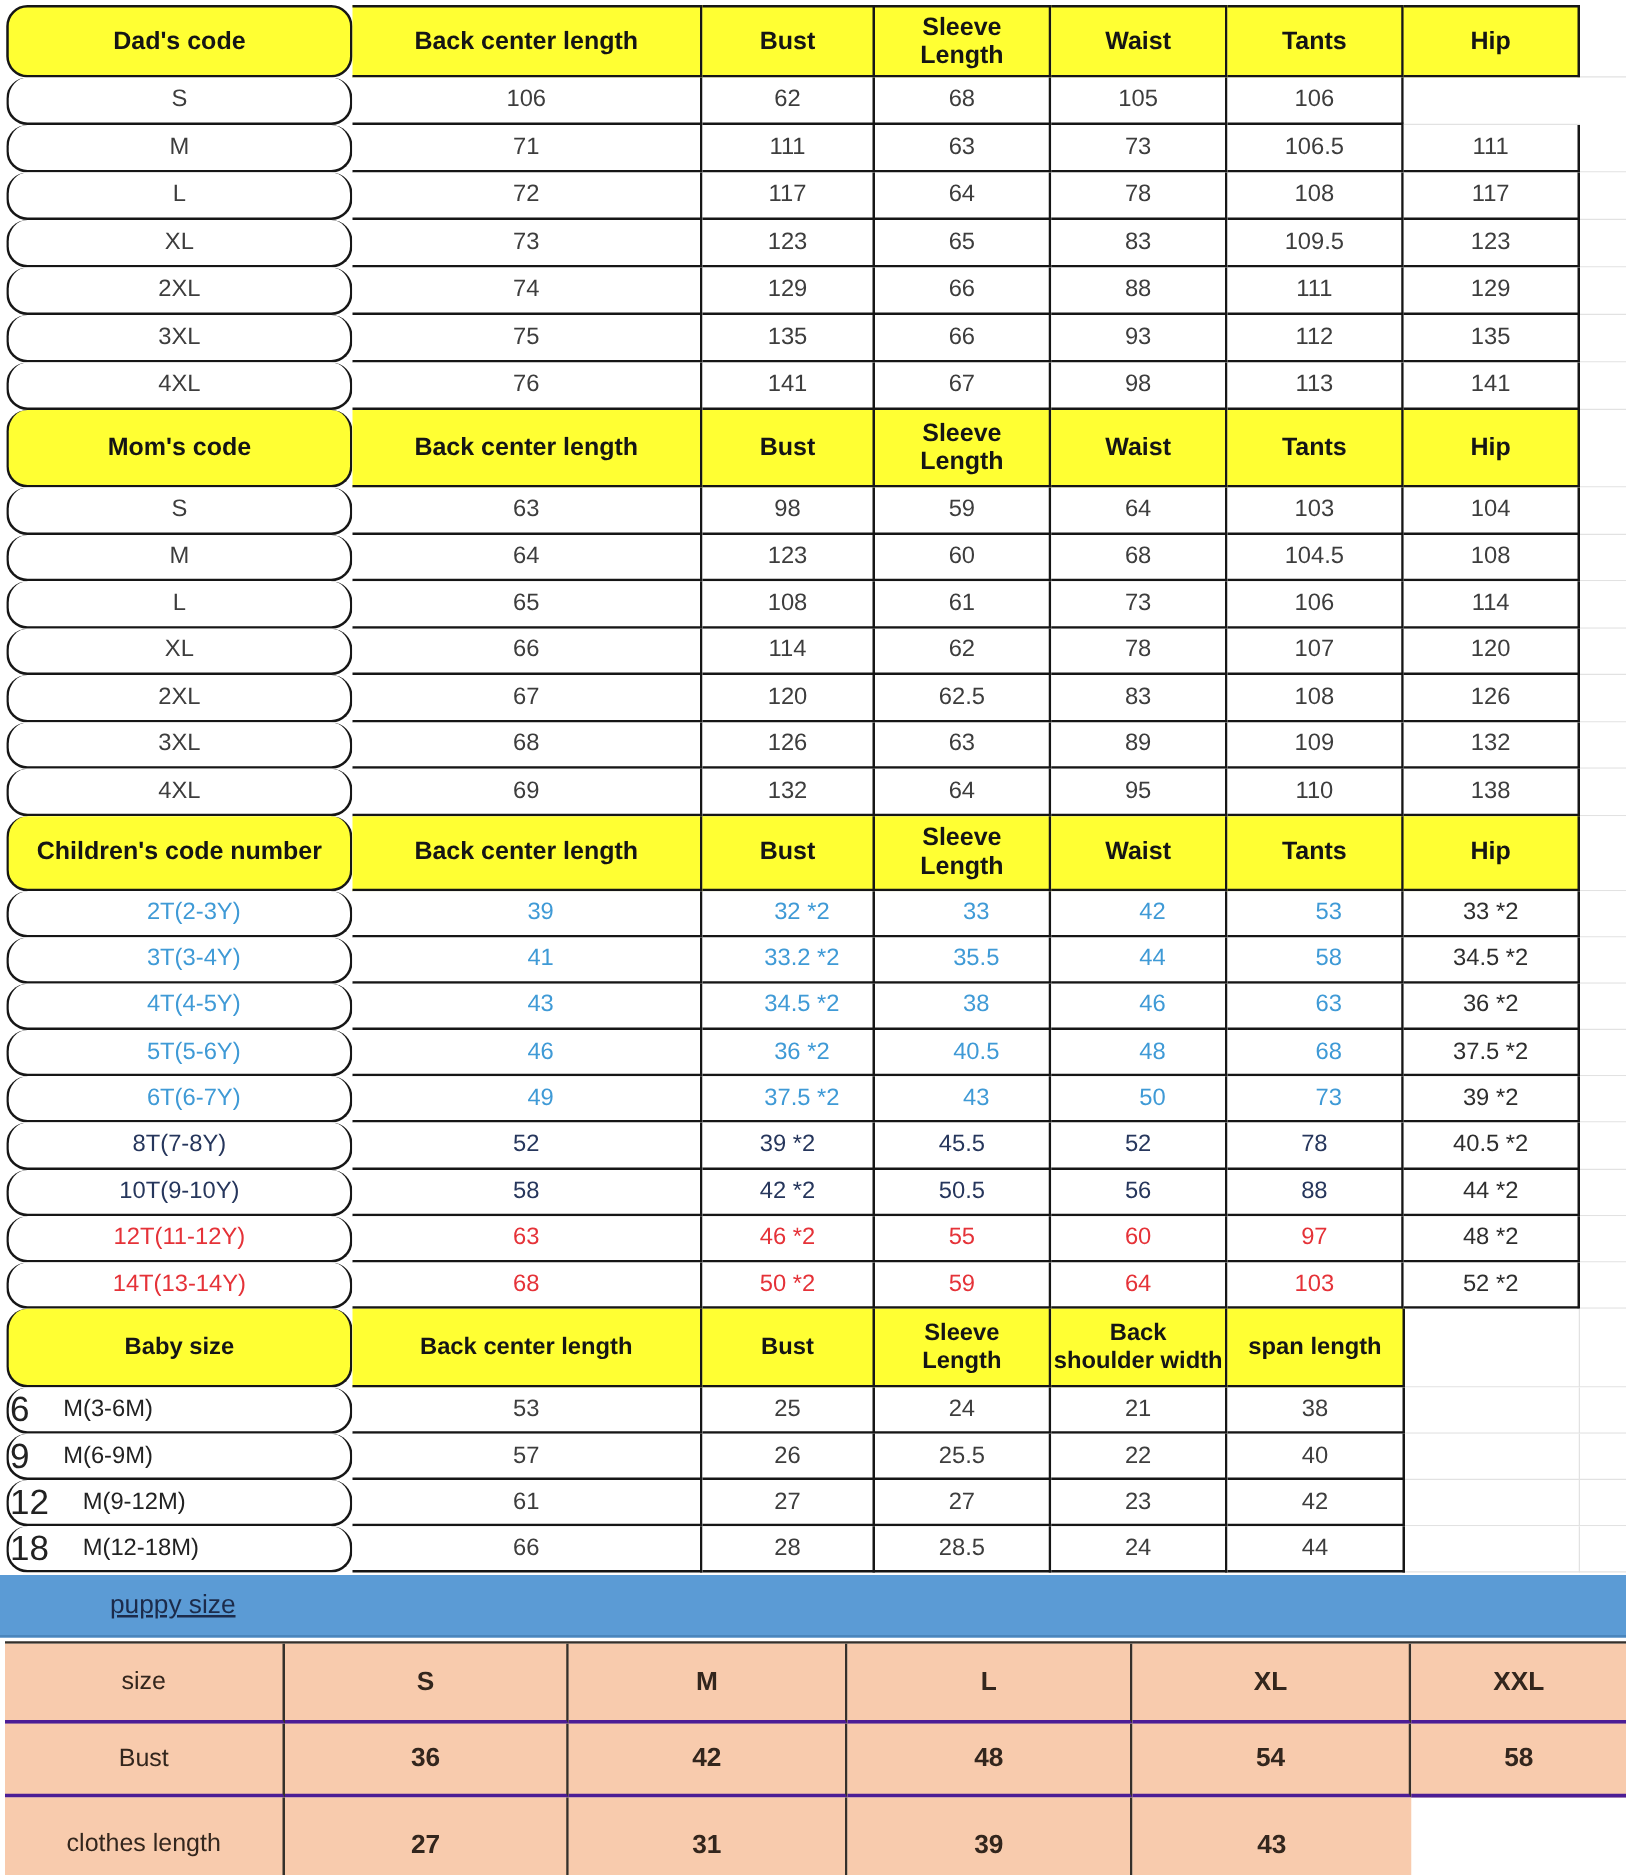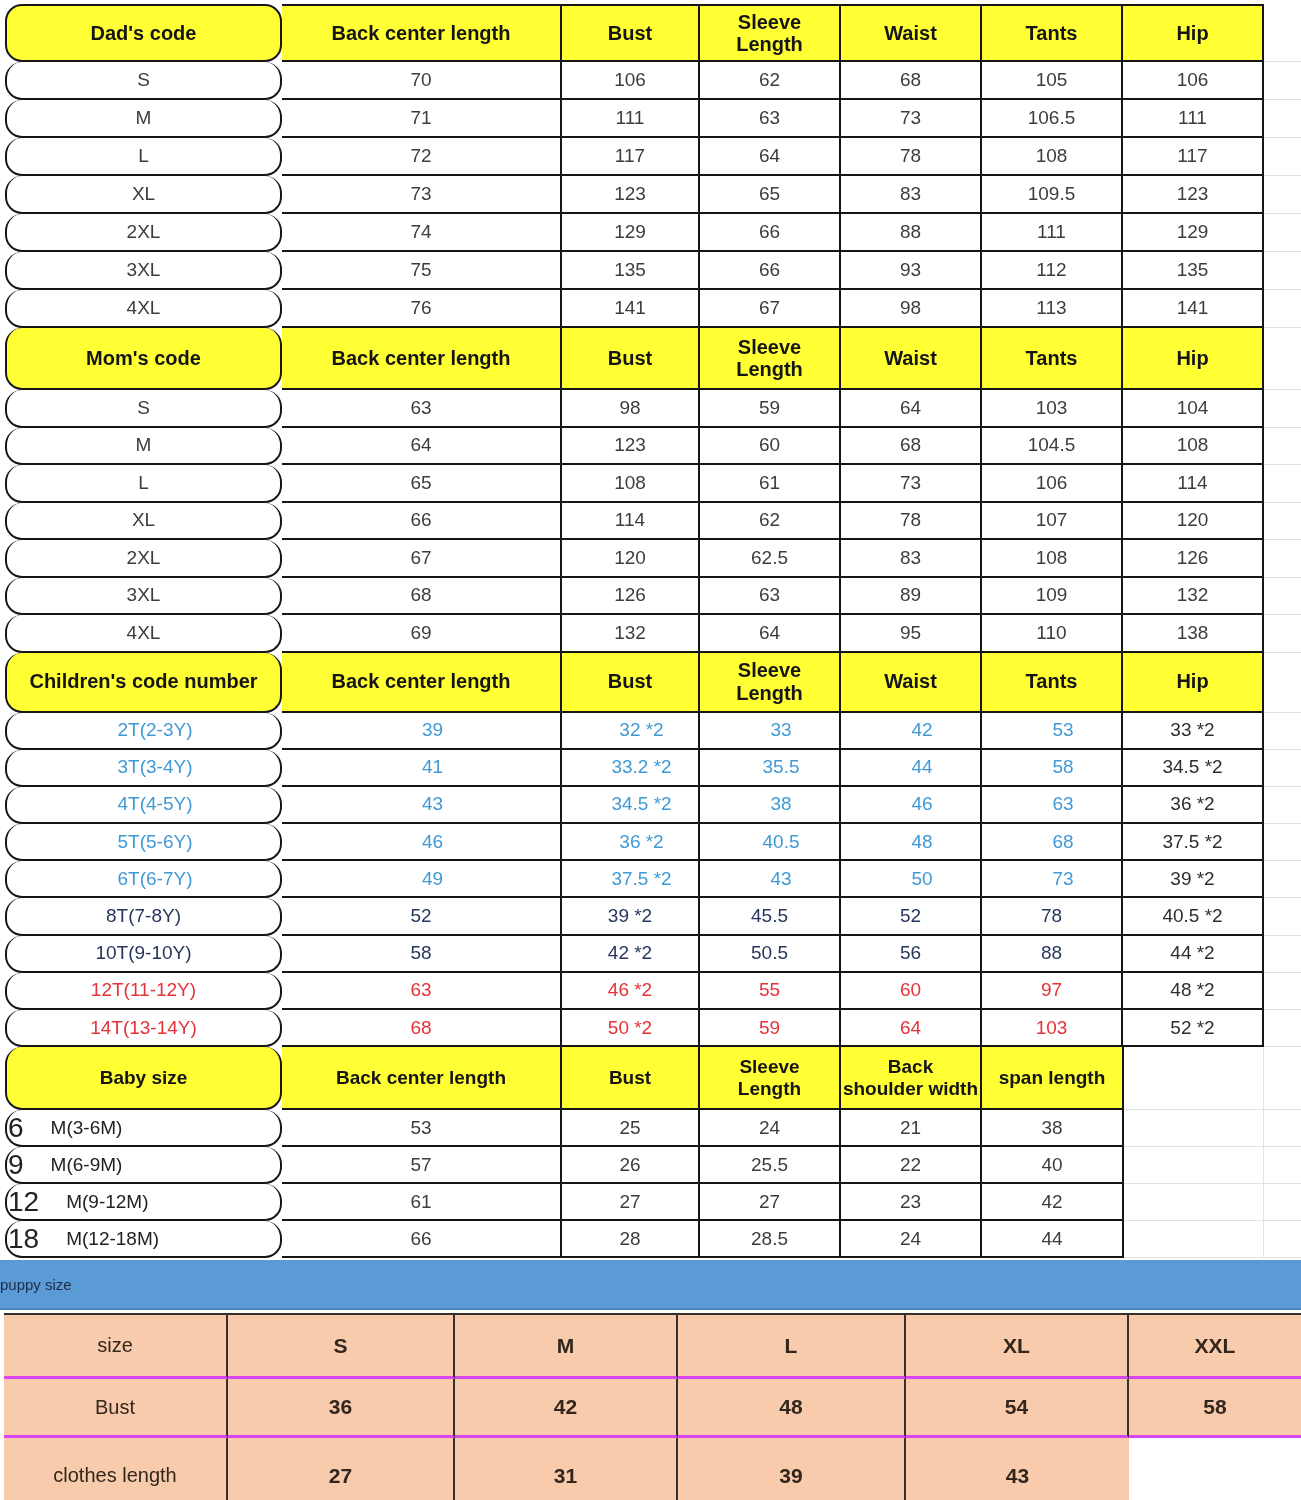--- a/index.html
+++ b/index.html
@@ -34,27 +34,27 @@
   .t-navy{color:var(--c_navy,#26365C);}
   .t-red{color:var(--c_red,#E53238);}
   .t-dark{color:#2e2e2e;}
   .baby-label{justify-content:flex-start;padding-left:1px;color:#222;}
   .baby-label .big{font-size:28px;line-height:1;}
   .baby-label .rest{font-size:19px;margin-left:27px;}
   .band{
     height:48px;background:var(--band,#5B9BD5);
     border-bottom:2px solid #4a86bd;display:flex;align-items:center;margin-top:2px;
   }
-  .band span{font-size:15px;color:#1c2b4a;}
+  .band span{padding-left:88px;font-size:21px;color:#1c2b4a;text-decoration:underline;}
   .puppy{margin-top:3px;margin-left:4px;border-top:2px solid #35302b;}
   .prow{display:grid;grid-template-columns:224px 227px 223px 228px 223px 172px;}
   .pc{
     box-sizing:border-box;display:flex;align-items:center;justify-content:center;
     background:var(--peach,#F8CBAD);
-    border-right:2px solid #35302b;border-bottom:3px solid #d946ef;
+    border-right:2px solid #35302b;border-bottom:3px solid #4c1d95;
     color:#33261d;font-size:20px;
   }
   .pc:last-child{border-right:none;}
   .prow:nth-child(1) .pc{height:64px;}
   .prow:nth-child(2) .pc{height:59px;}
   .prow:nth-child(3) .pc{height:78px;}
   .pc.v{font-weight:700;font-size:21px;}
 </style>
 </head>
 <body>
@@ -67,21 +67,20 @@
         <div class="c h">Bust</div>
         <div class="c h">Sleeve
 Length</div>
         <div class="c h">Waist</div>
         <div class="c h">Tants</div>
         <div class="c h">Hip</div>
         <div class="c g"></div>
       </div>
       <div class="row drow cols7">
         <div class="c fc ">S</div>
-        <div class="c ">70</div>
         <div class="c ">106</div>
         <div class="c ">62</div>
         <div class="c ">68</div>
         <div class="c ">105</div>
         <div class="c ">106</div>
         <div class="c g"></div>
       </div>
       <div class="row drow cols7">
         <div class="c fc ">M</div>
         <div class="c ">71</div>

